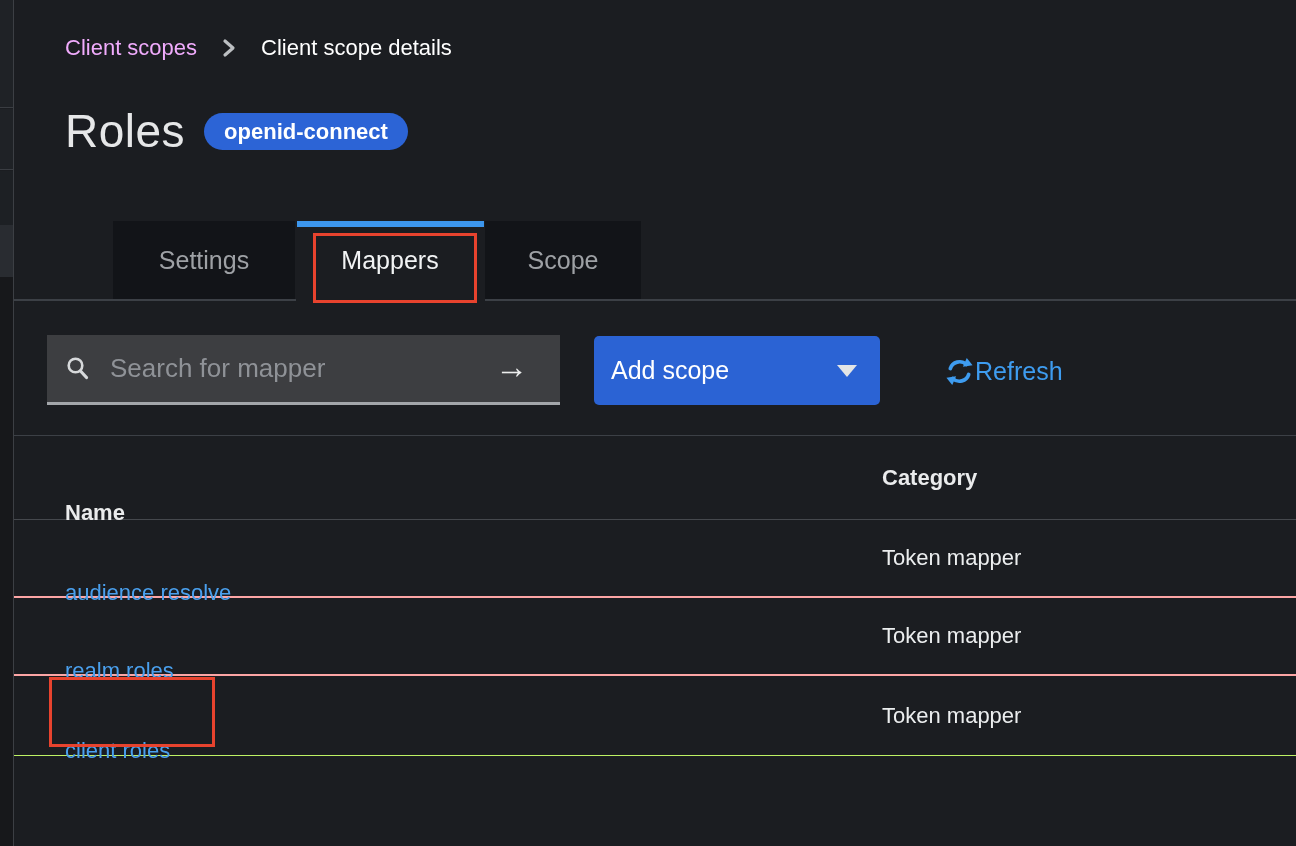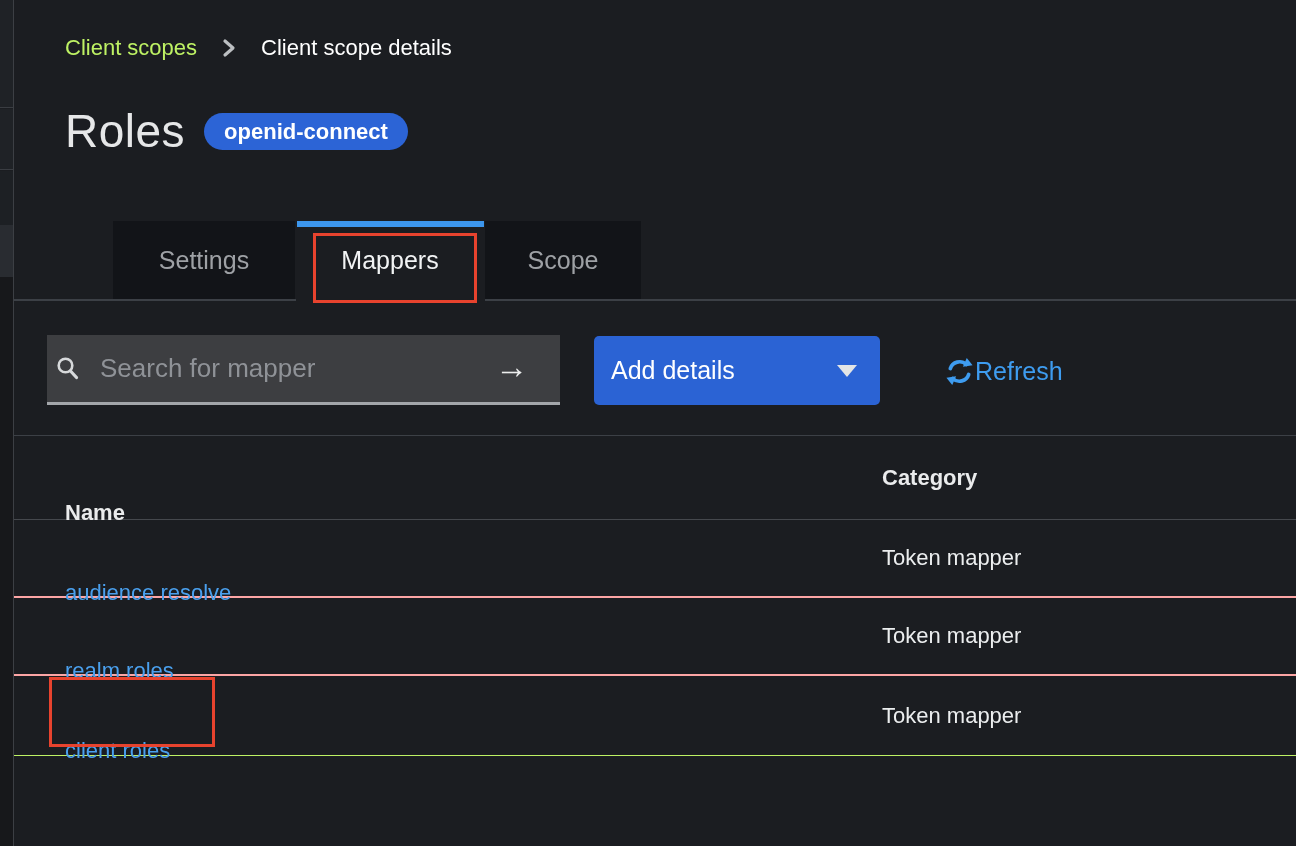--- a/index.html
+++ b/index.html
@@ -15,21 +15,21 @@
   .sliver { position: absolute; left: 0; top: 0; width: 13px; height: 846px; }
   .sliver .seg1 { position: absolute; top: 0; height: 108px; width: 13px; background: #1f2226; border-bottom: 1px solid #3a3d42; }
   .sliver .seg2 { position: absolute; top: 109px; height: 61px; width: 13px; background: #1f2226; border-bottom: 1px solid #3a3d42; }
   .sliver .seg3 { position: absolute; top: 171px; height: 54px; width: 13px; background: #1d2024; }
   .sliver .seg4 { position: absolute; top: 225px; height: 52px; width: 13px; background: #292c31; }
   .sliver .seg5 { position: absolute; top: 277px; height: 569px; width: 13px; background: #17181b; }
   .vline { position: absolute; left: 13px; top: 0; width: 1px; height: 846px; background: #3c3f44; }
 
   
   .breadcrumb { position: absolute; left: 65px; top: 33px; height: 30px; display: flex; align-items: center; gap: 25px; font-size: 22px; }
-  .crumb-link { color: #bef264; text-decoration: none; cursor: pointer; }
+  .crumb-link { color: #f0abfc; text-decoration: none; cursor: pointer; }
   .crumb-current { color: #ffffff; }
   .crumb-sep { display: inline-flex; align-items: center; }
 
   
   .title-row { position: absolute; left: 65px; top: 104px; display: flex; align-items: center; gap: 19px; }
   .page-title { color: #e6e7e8; font-size: 46px; font-weight: 400; letter-spacing: 0.5px; }
   .badge { background: #2c64d6; color: #ffffff; font-size: 22px; font-weight: bold; height: 37px; line-height: 37px; padding: 0 20px; border-radius: 19px; }
 
   
   .tab { position: absolute; top: 221px; height: 79px; display: flex; align-items: center; justify-content: center; font-size: 25px; cursor: pointer; }
@@ -39,21 +39,21 @@
   .tab-accent-bar { position: absolute; left: 297px; top: 221px; width: 187px; height: 6px; background: #3c96ed; }
   .tab-underline-left  { position: absolute; left: 14px;  top: 299px; width: 282px; height: 2px; background: #3c4046; }
   .tab-underline-right { position: absolute; left: 485px; top: 299px; width: 811px; height: 2px; background: #3c4046; }
 
   
   .annotation { position: absolute; border: 3px solid #e7432e; background: transparent; pointer-events: none; }
   .annotation-tab { left: 313px; top: 233px; width: 164px; height: 70px; }
   .annotation-row { left: 49px; top: 677px; width: 166px; height: 70px; }
 
   
-  .search-box { position: absolute; left: 47px; top: 335px; width: 477px; height: 70px; background: #3d3e41; border-bottom: 3px solid #a3a6aa; display: flex; align-items: center; padding-left: 8px; gap: 19px; }
+  .search-box { position: absolute; left: 47px; top: 335px; width: 477px; height: 70px; background: #3d3e41; border-bottom: 3px solid #a3a6aa; display: flex; align-items: center; padding-left: 18px; gap: 19px; }
   .search-box input { flex: 1; background: transparent; border: none; outline: none; font-family: "Liberation Sans", sans-serif; font-size: 26px; color: #e9eaeb; min-width: 0; }
   .search-box input::placeholder { color: #8f9297; opacity: 1; }
   .search-submit { position: absolute; left: 463px; top: 335px; width: 97px; height: 70px; background: #3d3e41; border-bottom: 3px solid #a3a6aa; display: flex; align-items: center; justify-content: center; cursor: pointer; }
   .search-submit .arrow { color: #eceded; font-size: 33px; line-height: 1; padding-bottom: 4px; }
   .add-btn { position: absolute; left: 594px; top: 336px; width: 286px; height: 69px; background: #2b63d4; border: none; border-radius: 5px; display: flex; align-items: center; justify-content: space-between; padding: 0 23px 0 17px; cursor: pointer; font-family: "Liberation Sans", sans-serif; }
   .add-btn .label { color: #ffffff; font-size: 25px; }
   .caret-down { width: 0; height: 0; border-left: 10px solid transparent; border-right: 10px solid transparent; border-top: 12px solid #e3e5e6; }
   .refresh { position: absolute; left: 944px; top: 352px; height: 38px; display: flex; align-items: center; cursor: pointer; background: none; border: none; font-family: "Liberation Sans", sans-serif; }
   .refresh .label { color: #3e9cf0; font-size: 25px; }
 
@@ -116,21 +116,21 @@
       <circle cx="10.5" cy="9.5" r="6.8" fill="none" stroke="#d7d9db" stroke-width="2.6"></circle>
       <line x1="15.5" y1="15" x2="21.5" y2="21.5" stroke="#d7d9db" stroke-width="3.2" stroke-linecap="round"></line>
     </svg>
   </span>
   <input type="text" placeholder="Search for mapper" style="">
 </div>
 <div class="search-submit">
   <span class="arrow">→</span>
 </div>
 <button class="add-btn">
-  <span class="label">Add details</span>
+  <span class="label">Add scope</span>
   <span class="caret-down"></span>
 </button>
 <button class="refresh">
   <span>
     <svg width="31" height="31" viewBox="0 0 32 32">
       <path d="M6.5 13 A 10 10 0 0 1 23 8.8" fill="none" stroke="#3e9cf0" stroke-width="3.8" stroke-linecap="round"></path>
       <polygon points="23.5,2 29.5,9.5 19.5,11" fill="#3e9cf0"></polygon>
       <path d="M25.5 19 A 10 10 0 0 1 9 23.2" fill="none" stroke="#3e9cf0" stroke-width="3.8" stroke-linecap="round"></path>
       <polygon points="8.5,30 2.5,22.5 12.5,21" fill="#3e9cf0"></polygon>
     </svg>

